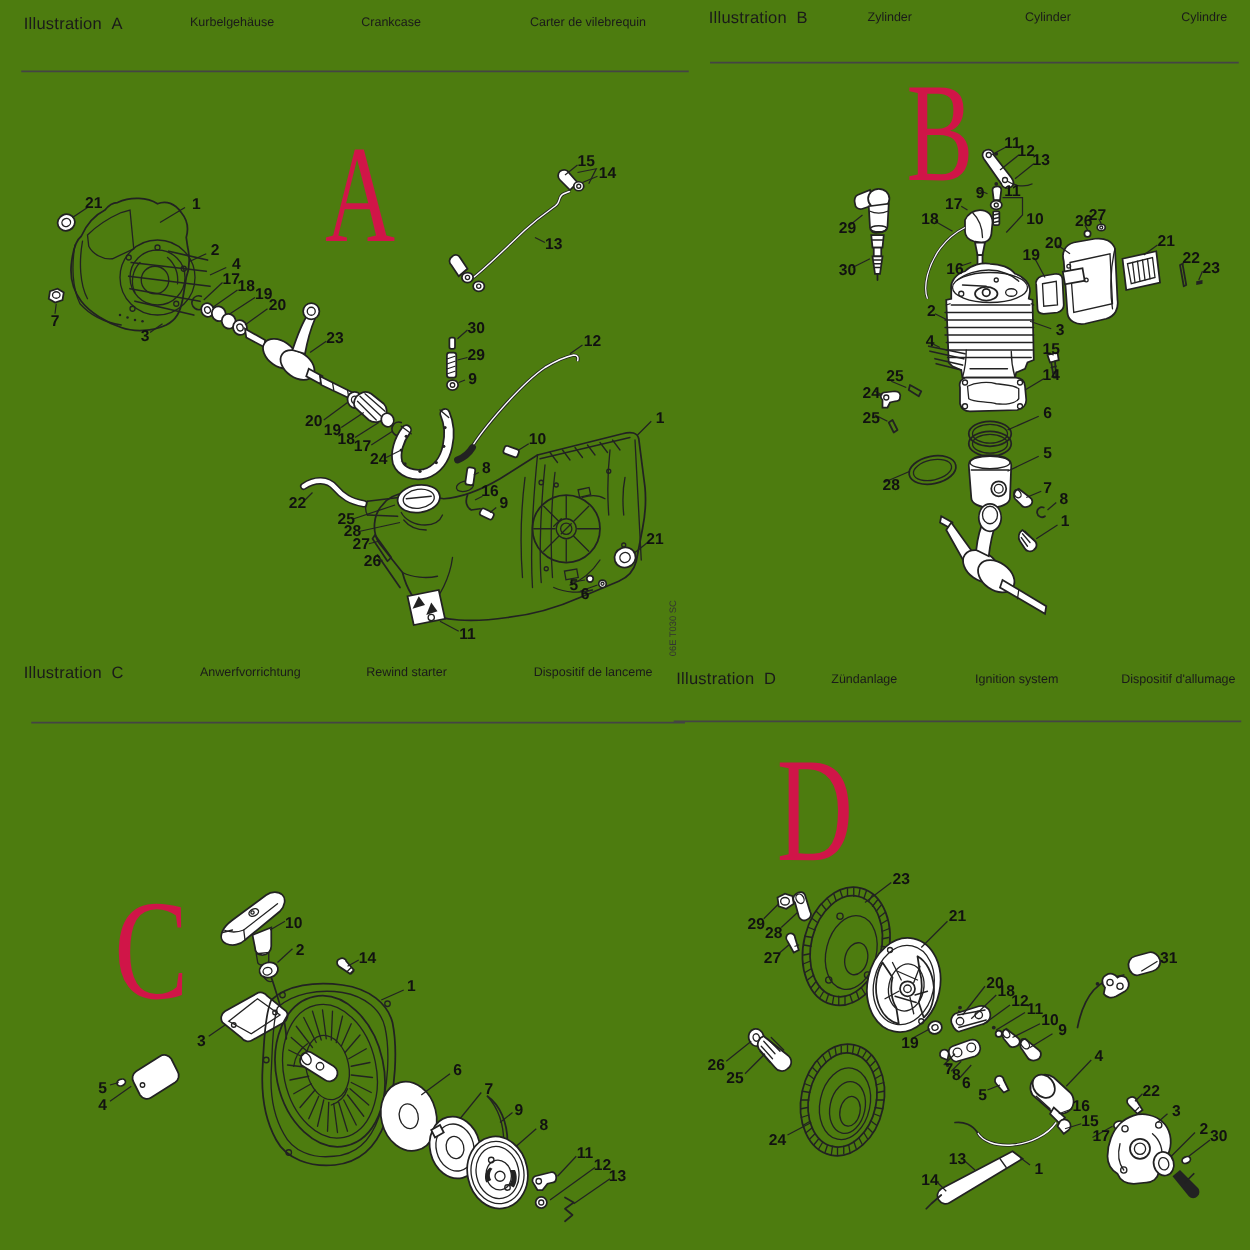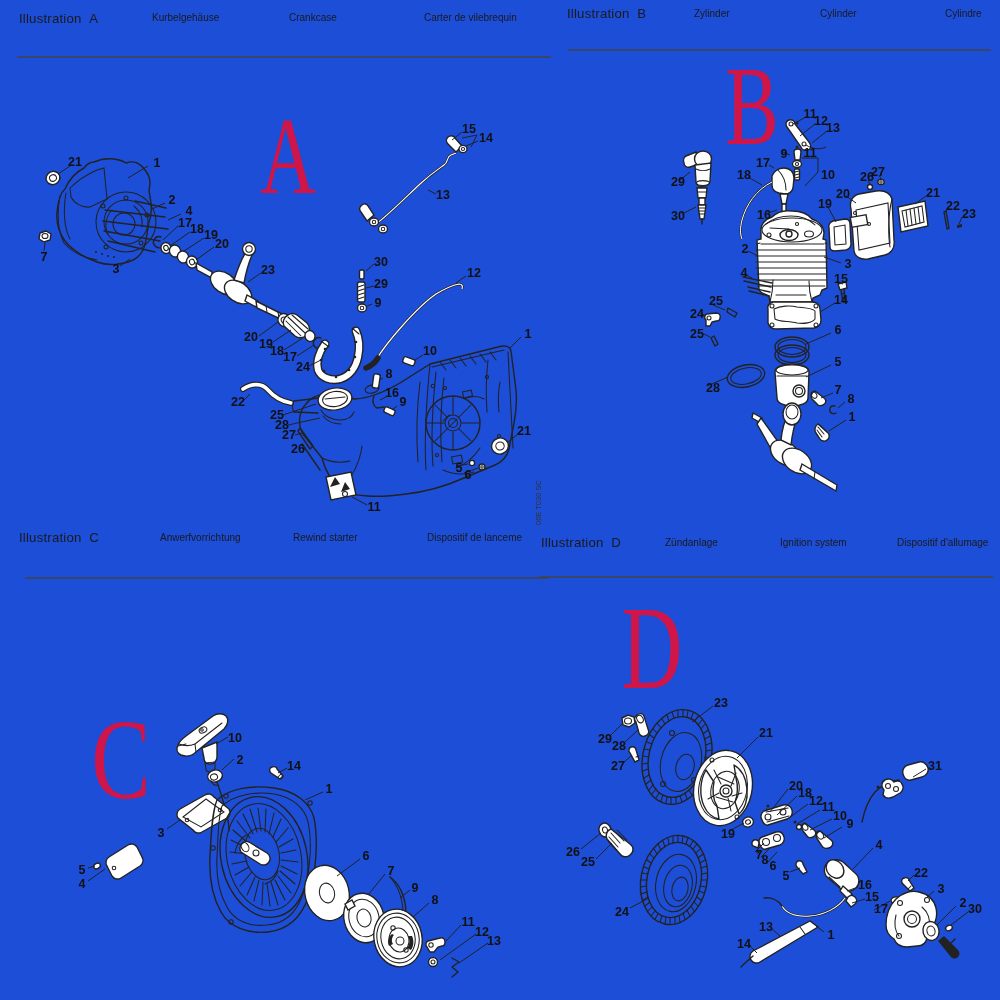--- a/index.html
+++ b/index.html
@@ -1,16 +1,16 @@
 <!DOCTYPE html>
 <html><head>
 <meta charset="utf-8">
 <style>
   html,body{margin:0;padding:0;background:#fff;}
-  #page{position:relative;width:1000px;height:1000px;background:#1d4ed8;overflow:hidden;}
+  #page{position:relative;width:1000px;height:1000px;background:#4d7c0f;overflow:hidden;}
   svg{position:absolute;top:0;left:0;}
   text{font-family:"Liberation Sans",sans-serif;}
   .hd{font-size:13.2px;fill:#1a1a1a;letter-spacing:0.2px;}
   .sh{font-size:10px;fill:#1a1a1a;}
   .lb{font-size:12.5px;font-weight:bold;fill:#111;}
   .big{font-family:"Liberation Serif",serif;fill:#d01548;}
   .ln{stroke:#222;stroke-width:1.4;fill:none;stroke-linecap:round;stroke-linejoin:round;}
   .lt{stroke:#222;stroke-width:1.05;fill:none;stroke-linecap:round;}
   .ld{stroke:#222;stroke-width:1;fill:none;}
   .fw{fill:#fff;stroke:#222;stroke-width:1.4;}

